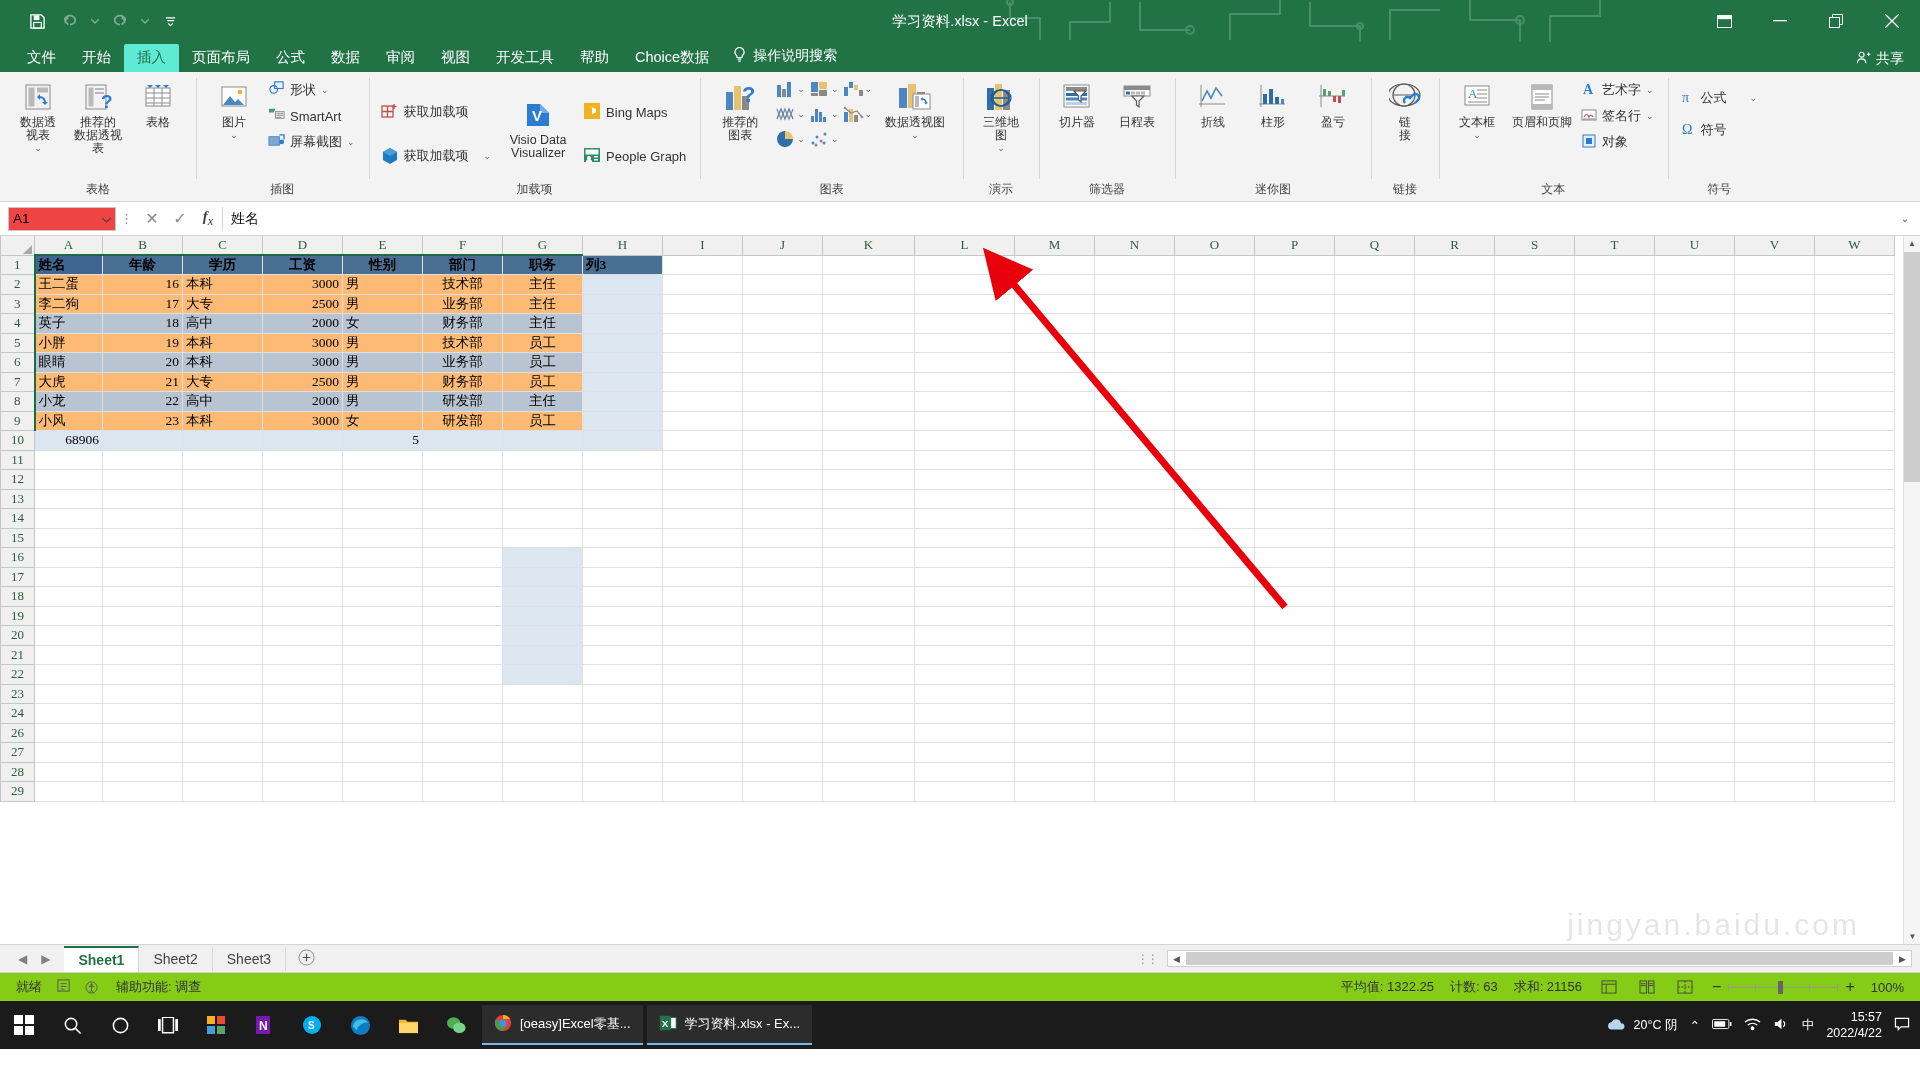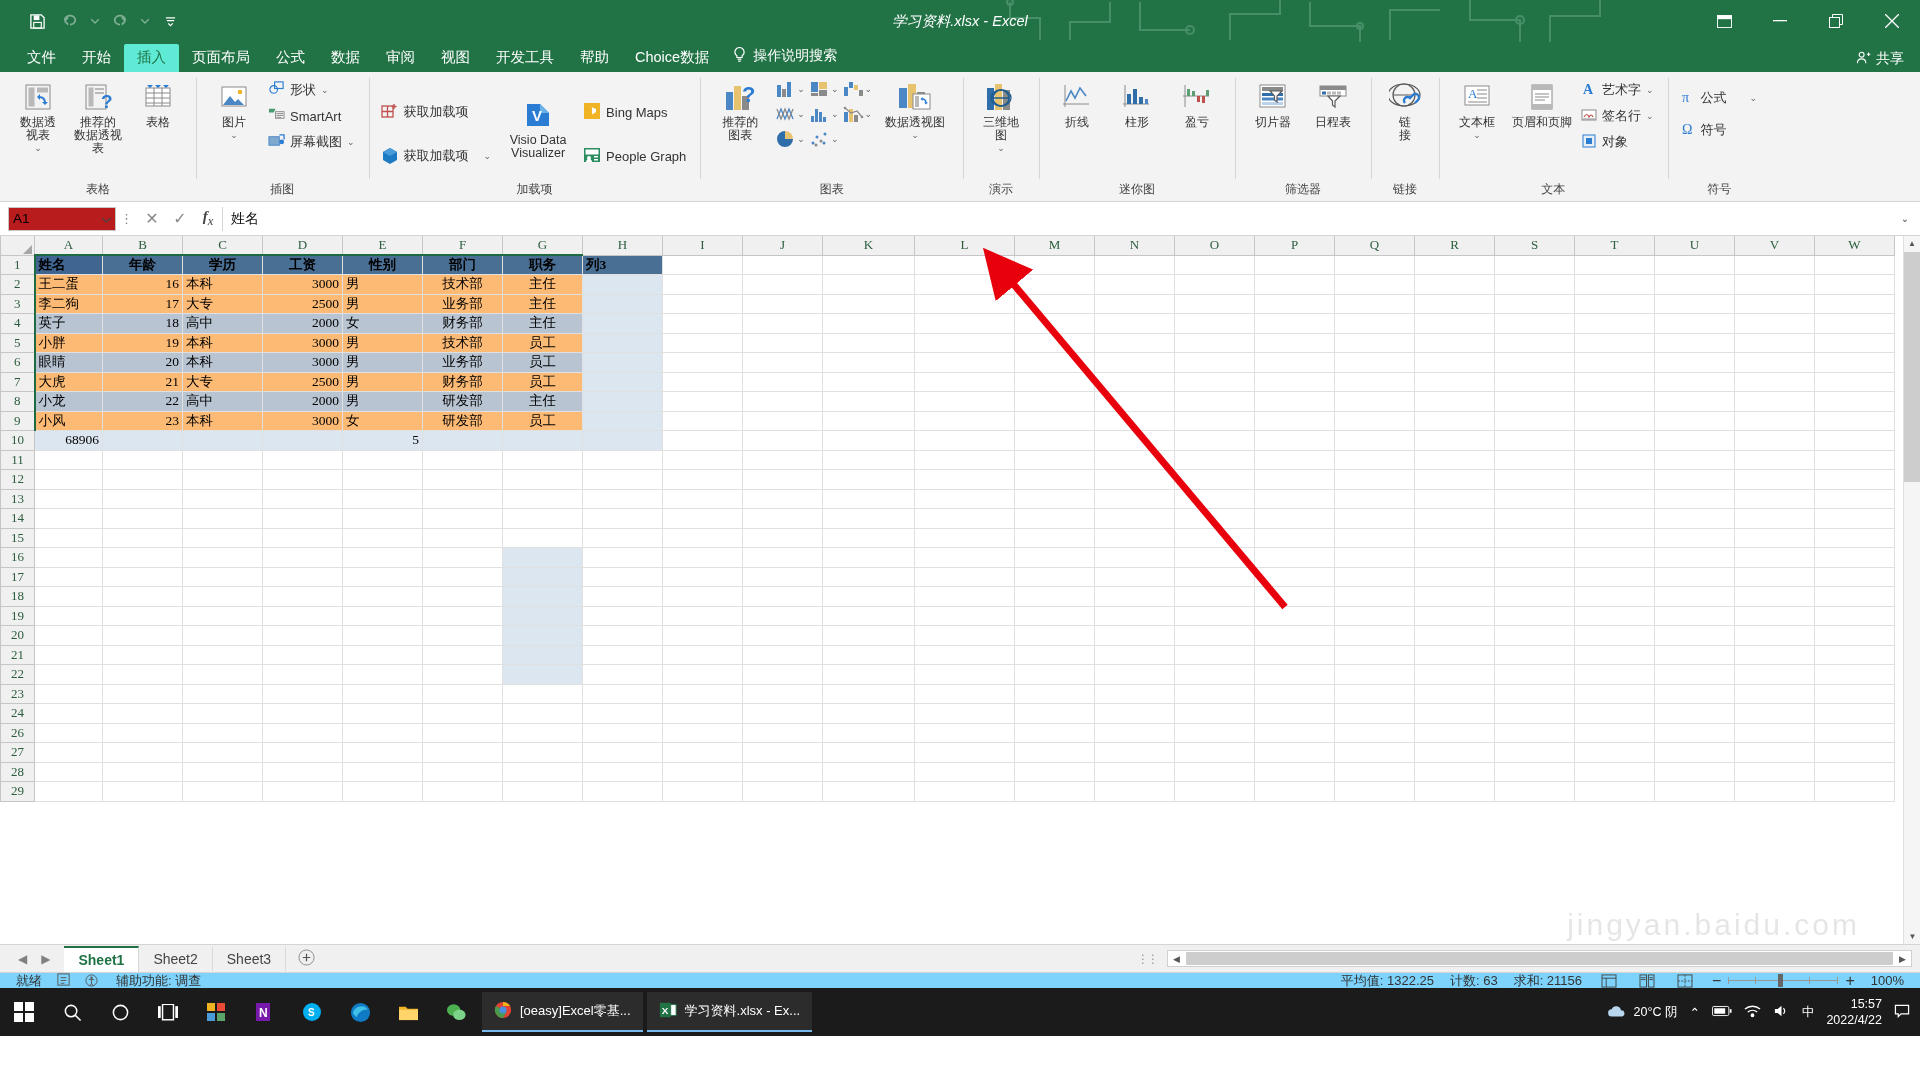--- a/index.html
+++ b/index.html
@@ -19,21 +19,21 @@
   .tb-circuit { position:absolute; right:300px; top:0; width:620px; height:42px; opacity:.35; }
   .qat { display:flex; align-items:center; gap:3px; padding-left:22px; z-index:2;}
   .qat-btn {
     width:30px; height:28px; display:flex; align-items:center; justify-content:center;
     border-radius:2px;
   }
   .qat-btn svg { display:block; }
   .qat-cv { width:14px; height:26px; display:flex; align-items:center; justify-content:center; }
   .tb-title {
     position:absolute; left:0; right:0; text-align:center; font-size:14.5px;
-    line-height:42px; z-index:1; pointer-events:none;font-style:italic;
+    line-height:42px; z-index:1; pointer-events:none;
   }
   .tb-right { position:absolute; right:0; top:0; height:42px; display:flex; z-index:3;}
   .tb-ctl {
     width:56px; height:42px; display:flex; align-items:center; justify-content:center;
   }
 
   
   .ribbon-tabs {
     height:30px; background:#217346; display:flex; align-items:flex-end;
     padding-left:14px; position:relative;
@@ -83,21 +83,21 @@
   .chev { font-size:9px; color:#666; line-height:9px; }
   .chartgrid { display:grid; grid-template-columns:repeat(3, auto); gap:1px 0; }
   .chartcell { display:flex; align-items:center; padding:2px 2px; border-radius:2px;}
 
   
   .formulabar {
     height:34px; background:#fff; display:flex; align-items:center;
     border-bottom:1px solid #d4d4d4; padding:0 4px;
   }
   .namebox {
-    width:108px; height:24px; border:1px solid #c6c6c6; background:#b91c1c;
+    width:108px; height:24px; border:1px solid #c6c6c6; background:#ef4444;
     display:flex; align-items:center; padding:0 4px; font-size:13.5px;
     justify-content:space-between; margin-left:4px;
   }
   .fb-dots { color:#888; font-size:13px; letter-spacing:1px; padding:0 4px;}
   .fb-btn { width:28px; text-align:center; color:#8a8a8a; font-size:16px; }
   .fb-fx { width:28px; text-align:center; color:#444; font-style:italic; font-size:15px; font-family:"Liberation Serif", serif;}
   .fb-input { flex:1; height:24px; display:flex; align-items:center; padding-left:8px;
     font-size:14px; color:#111; border-left:1px solid #d4d4d4; }
   .fb-expand { width:22px; text-align:center; color:#555; font-size:10px;}
 
@@ -169,21 +169,21 @@
   .hsb-grip { color:#999; font-size:12px; letter-spacing:-2px; padding:0 10px;}
   .hsb {
     width:745px; height:17px; background:#fff; border:1px solid #d0d0d0; display:flex;
     align-items:center; justify-content:space-between;
   }
   .hsb-arrow { width:17px; text-align:center; font-size:9px; color:#555; }
   .hsb-thumb { height:13px; background:#cdcdcd; border-radius:1px; }
 
   
   .statusbar {
-    height:16px; background:#7dd3fc; border-top:1px solid #d4d4d4;
+    height:29px; background:#84cc16; border-top:1px solid #d4d4d4;
     display:flex; align-items:center; font-size:13px; color:#333; padding:0 6px;
   }
   .sb-left { display:flex; align-items:center; gap:14px; padding-left:10px;}
   .sb-right { margin-left:auto; display:flex; align-items:center; gap:16px; padding-right:10px;}
   .sb-stat { white-space:nowrap; }
   .viewbtn { width:22px; height:20px; display:flex; align-items:center; justify-content:center;}
   .zoomslider { display:flex; align-items:center; gap:7px; }
   .zoomtrack { width:110px; height:1px; background:#999; position:relative;}
   .zoomthumb { position:absolute; left:50px; top:-6px; width:5px; height:13px; background:#666;}
   .zoomtick { position:absolute; top:-3px; width:1px; height:7px; background:#999;}
@@ -606,60 +606,20 @@
         <span class="chev">⌄</span>
       </div>
     </div>
     <div class="rgroup-label">演示</div>
   </div>
 
   <div class="rgroup">
     <div class="rgroup-items">
       <div class="bigbtn">
         <span class="ico">
-          <svg width="34" height="30" viewBox="0 0 34 30">
-              <path d="M5 3 v22 M3 22 h26" stroke="#8a8a8a" fill="none"></path>
-              <path d="M6 19 L11 9 L15 16 L20 6 L26 14" fill="none" stroke="#4a87c4" stroke-width="1.6"></path>
-            </svg>
-        </span>
-        <span class="lbl">折线</span>
-      </div>
-      <div class="bigbtn">
-        <span class="ico">
-          <svg width="34" height="30" viewBox="0 0 34 30">
-              <path d="M5 3 v22 M3 22 h26" stroke="#8a8a8a" fill="none"></path>
-              <rect x="7" y="12" width="4" height="10" fill="#2f6ea8"></rect>
-              <rect x="13" y="7" width="4" height="15" fill="#2f6ea8"></rect>
-              <rect x="19" y="15" width="4" height="7" fill="#2f6ea8"></rect>
-              <rect x="25" y="17" width="3" height="5" fill="#4a87c4"></rect>
-            </svg>
-        </span>
-        <span class="lbl">柱形</span>
-      </div>
-      <div class="bigbtn">
-        <span class="ico">
-          <svg width="34" height="30" viewBox="0 0 34 30">
-              <path d="M5 3 v22 M3 14 h26" stroke="#8a8a8a" fill="none"></path>
-              <rect x="7" y="7" width="3" height="7" fill="#5a9e72"></rect>
-              <rect x="12" y="9" width="3" height="5" fill="#5a9e72"></rect>
-              <rect x="17" y="14" width="3" height="6" fill="#c0504d"></rect>
-              <rect x="22" y="14" width="3" height="7" fill="#c0504d"></rect>
-              <rect x="26" y="8" width="3" height="6" fill="#5a9e72"></rect>
-            </svg>
-        </span>
-        <span class="lbl">盈亏</span>
-      </div>
-    </div>
-    <div class="rgroup-label">迷你图</div>
-  </div>
-
-  <div class="rgroup">
-    <div class="rgroup-items">
-      <div class="bigbtn">
-        <span class="ico">
           <svg width="32" height="30" viewBox="0 0 32 30">
               <rect x="3" y="3" width="25" height="22" fill="#fff" stroke="#8a8a8a"></rect>
               <rect x="5" y="5" width="21" height="4" fill="#8a8a8a"></rect>
               <rect x="5" y="11" width="21" height="3" fill="#2f6ea8"></rect>
               <rect x="5" y="15.5" width="21" height="3" fill="#4a87c4"></rect>
               <rect x="5" y="20" width="21" height="3" fill="#b9d1ea"></rect>
               <path d="M13 9 l12 0 l-5 5 v6 l-2.5 -2 v-4z" fill="#fff" stroke="#5a5a5a" stroke-width="1.2"></path>
             </svg>
         </span>
         <span class="lbl">切片器</span>
@@ -673,20 +633,60 @@
               <rect x="10" y="9.5" width="4" height="3" fill="#b9b9b9"></rect>
               <rect x="15" y="9.5" width="4" height="3" fill="#b9b9b9"></rect>
               <rect x="20" y="9.5" width="4" height="3" fill="#b9b9b9"></rect>
               <path d="M11 14 l12 0 l-5 5 v6 l-2.5 -2 v-4z" fill="#fff" stroke="#5a5a5a" stroke-width="1.2"></path>
             </svg>
         </span>
         <span class="lbl">日程表</span>
       </div>
     </div>
     <div class="rgroup-label">筛选器</div>
+  </div>
+
+  <div class="rgroup">
+    <div class="rgroup-items">
+      <div class="bigbtn">
+        <span class="ico">
+          <svg width="34" height="30" viewBox="0 0 34 30">
+              <path d="M5 3 v22 M3 22 h26" stroke="#8a8a8a" fill="none"></path>
+              <path d="M6 19 L11 9 L15 16 L20 6 L26 14" fill="none" stroke="#4a87c4" stroke-width="1.6"></path>
+            </svg>
+        </span>
+        <span class="lbl">折线</span>
+      </div>
+      <div class="bigbtn">
+        <span class="ico">
+          <svg width="34" height="30" viewBox="0 0 34 30">
+              <path d="M5 3 v22 M3 22 h26" stroke="#8a8a8a" fill="none"></path>
+              <rect x="7" y="12" width="4" height="10" fill="#2f6ea8"></rect>
+              <rect x="13" y="7" width="4" height="15" fill="#2f6ea8"></rect>
+              <rect x="19" y="15" width="4" height="7" fill="#2f6ea8"></rect>
+              <rect x="25" y="17" width="3" height="5" fill="#4a87c4"></rect>
+            </svg>
+        </span>
+        <span class="lbl">柱形</span>
+      </div>
+      <div class="bigbtn">
+        <span class="ico">
+          <svg width="34" height="30" viewBox="0 0 34 30">
+              <path d="M5 3 v22 M3 14 h26" stroke="#8a8a8a" fill="none"></path>
+              <rect x="7" y="7" width="3" height="7" fill="#5a9e72"></rect>
+              <rect x="12" y="9" width="3" height="5" fill="#5a9e72"></rect>
+              <rect x="17" y="14" width="3" height="6" fill="#c0504d"></rect>
+              <rect x="22" y="14" width="3" height="7" fill="#c0504d"></rect>
+              <rect x="26" y="8" width="3" height="6" fill="#5a9e72"></rect>
+            </svg>
+        </span>
+        <span class="lbl">盈亏</span>
+      </div>
+    </div>
+    <div class="rgroup-label">迷你图</div>
   </div>
 
   <div class="rgroup">
     <div class="rgroup-items">
       <div class="bigbtn" style="width:50px;">
         <span class="ico">
           <svg width="32" height="32" viewBox="0 0 32 32" fill="none" stroke="#5a5a5a" stroke-width="1.2">
               <circle cx="15" cy="14" r="11"></circle>
               <path d="M4 14h22M15 3 a16 11 0 0 1 0 22 a16 11 0 0 1 0 -22"></path>
               <path d="M16 22 a3.5 3.5 0 0 1 5-5 l3-3 a3.5 3.5 0 0 1 5 5 l-3 3" stroke="#2b7cd3" stroke-width="2.4" fill="none"></path>

